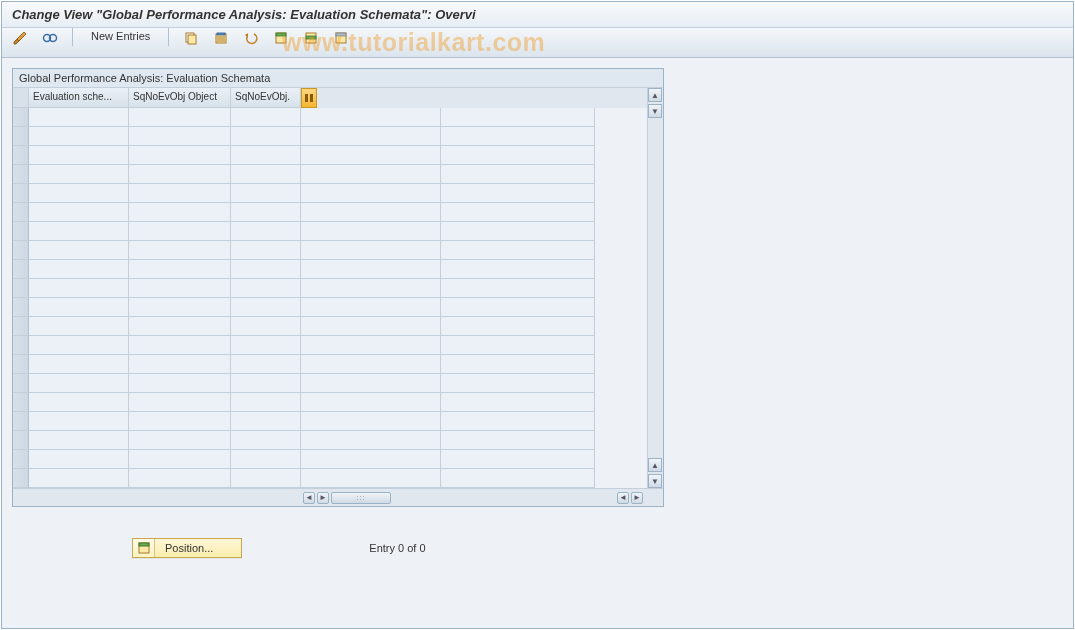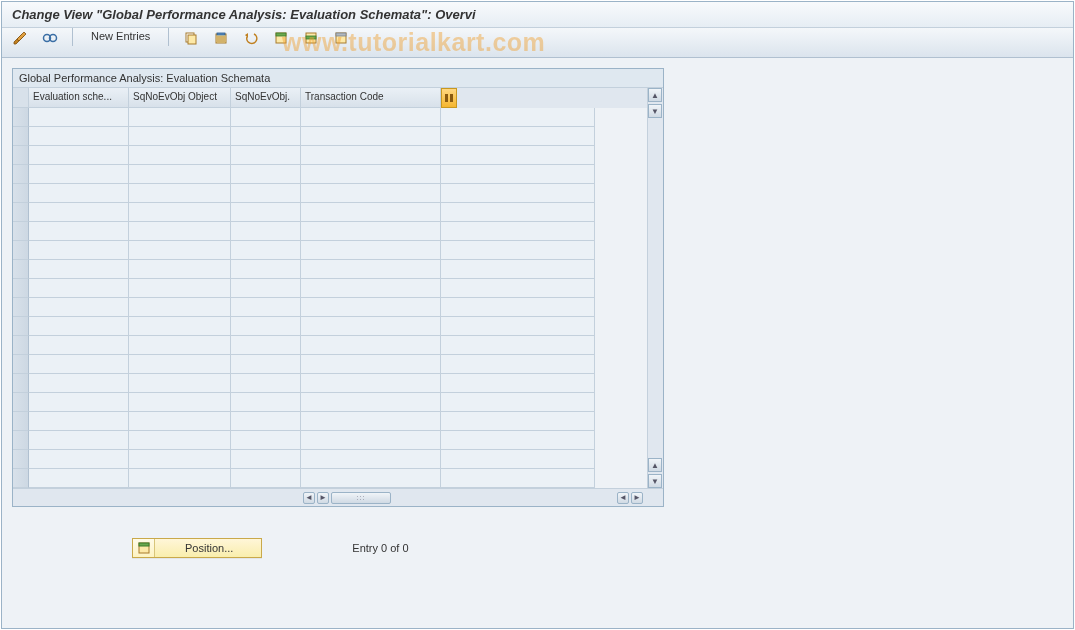--- a/index.html
+++ b/index.html
@@ -251,25 +251,25 @@
       border-right: 1px solid #d8c57a;
       display: flex;
       align-items: center;
       justify-content: center;
       background: linear-gradient(#fffbe8, #fdf3c2);
     }
     .position-btn .label-part {
       padding: 0 28px 0 10px;
       font-size: 11px;
       color: #333;
-      margin-left: 20px;
     }
     .entry-text {
       font-size: 11px;
       color: #333;
+      margin-left: 37px;
     }
     svg { display: block; }
   </style>
 </head>
 <body>
 
 <div class="outer-border">
 
   <div class="title-bar">
     <span>Change View "Global Performance Analysis: Evaluation Schemata": Overvi</span>
@@ -338,21 +338,20 @@
     <div class="panel">
       <div class="panel-title">Global Performance Analysis: Evaluation Schemata</div>
       <div class="table-wrap">
         <div class="table-main">
 
           <div class="table-header">
             <div class="th th-selector"></div>
             <div class="th w1">Evaluation sche...</div>
             <div class="th w2">SqNoEvObj Object</div>
             <div class="th w3">SqNoEvObj.</div>
-            <div class="th w4">Transaction Code</div>
             <div class="th-config">
               <svg width="10" height="10" viewBox="0 0 10 10">
                   <rect x="1" y="1" width="3" height="8" fill="#8a5a10"></rect>
                   <rect x="6" y="1" width="3" height="8" fill="#8a5a10"></rect>
                 </svg>
             </div>
           </div>
 
           <div class="table-body">
 

